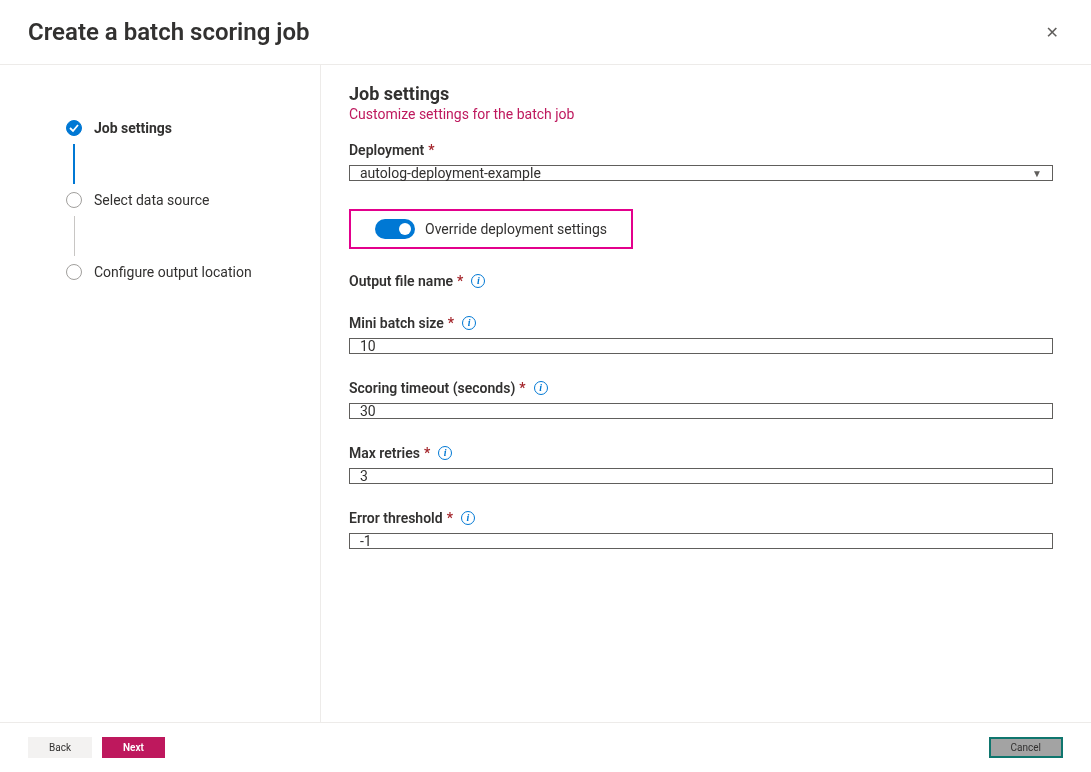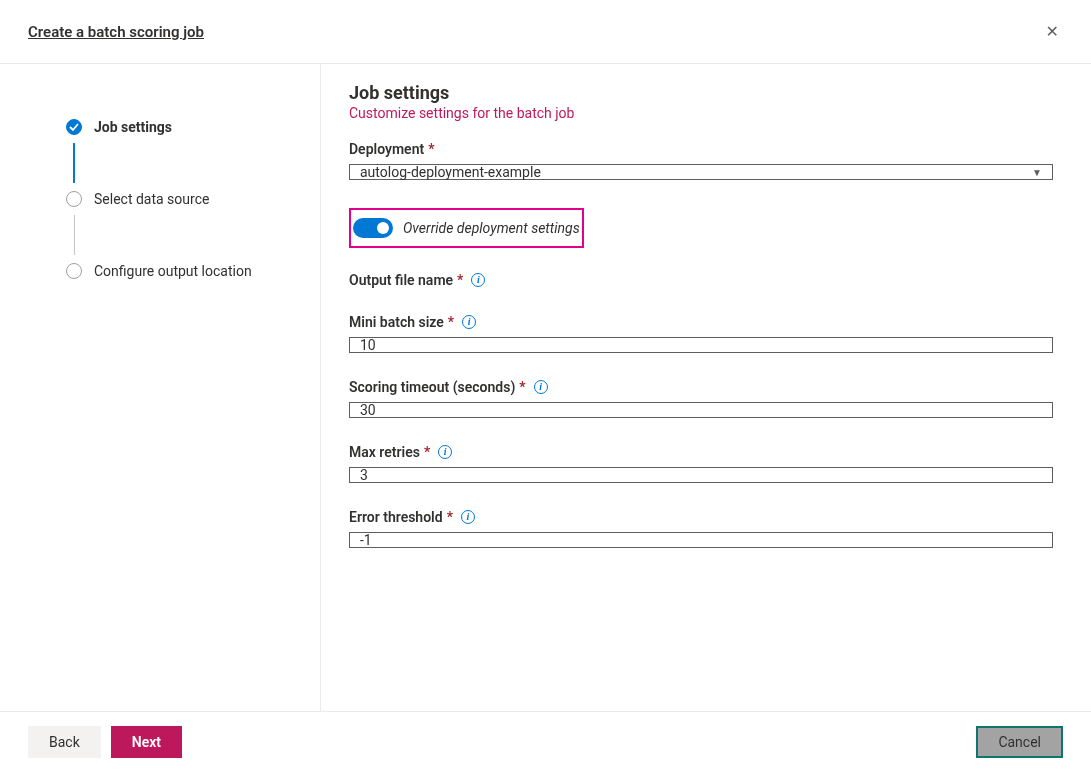--- a/index.html
+++ b/index.html
@@ -18,23 +18,22 @@
     flex-direction: column;
   }
   .panel-header {
     padding: 18px 28px;
     border-bottom: 1px solid #edebe9;
     display: flex;
     align-items: center;
     justify-content: space-between;
   }
   .panel-title {
-    font-size: 15px;
+    font-size: 24px;
     font-weight: 600;
-    text-decoration: underline;
   }
   .close-btn {
     font-size: 16px;
     color: #605e5c;
     cursor: pointer;
     font-weight: 300;
     padding: 4px;
   }
   .panel-body {
     flex: 1;
@@ -150,27 +149,26 @@
     justify-content: space-between;
     cursor: pointer;
   }
   .chev {
     font-size: 10px;
     color: #605e5c;
   }
 
   .highlight-box {
     border: 2px solid #e3008c;
-    padding: 8px 2px;
+    padding: 8px 24px;
     display: inline-flex;
     align-items: center;
     gap: 10px;
     margin-bottom: 24px;
     margin-top: 2px;
-    font-style: italic;
   }
   .toggle {
     width: 40px;
     height: 20px;
     border-radius: 10px;
     background: #0078d4;
     position: relative;
     cursor: pointer;
     flex-shrink: 0;
   }
@@ -188,23 +186,23 @@
 
   .footer {
     border-top: 1px solid #edebe9;
     padding: 14px 28px;
     display: flex;
     align-items: center;
     justify-content: space-between;
   }
   .footer-left { display: flex; gap: 10px; }
   .btn {
-    height: 32px;
+    height: 21px;
     padding: 0 20px;
-    font-size: 14px;
+    font-size: 10px;
     border: 1px solid transparent;
     cursor: pointer;
     font-family: inherit;
   }
   .btn-default {
     background: #f3f2f1;
     color: #323130;
     border-color: #f3f2f1;
   }
   .btn-primary {

